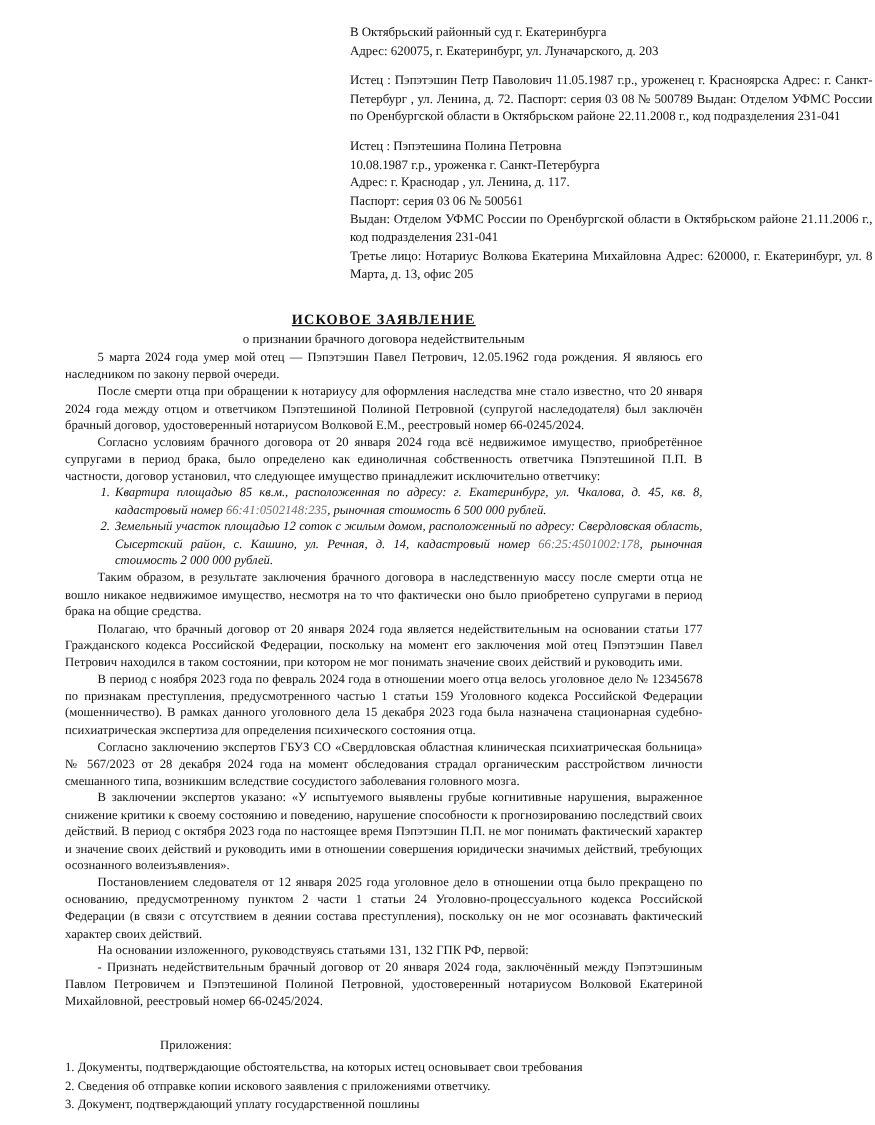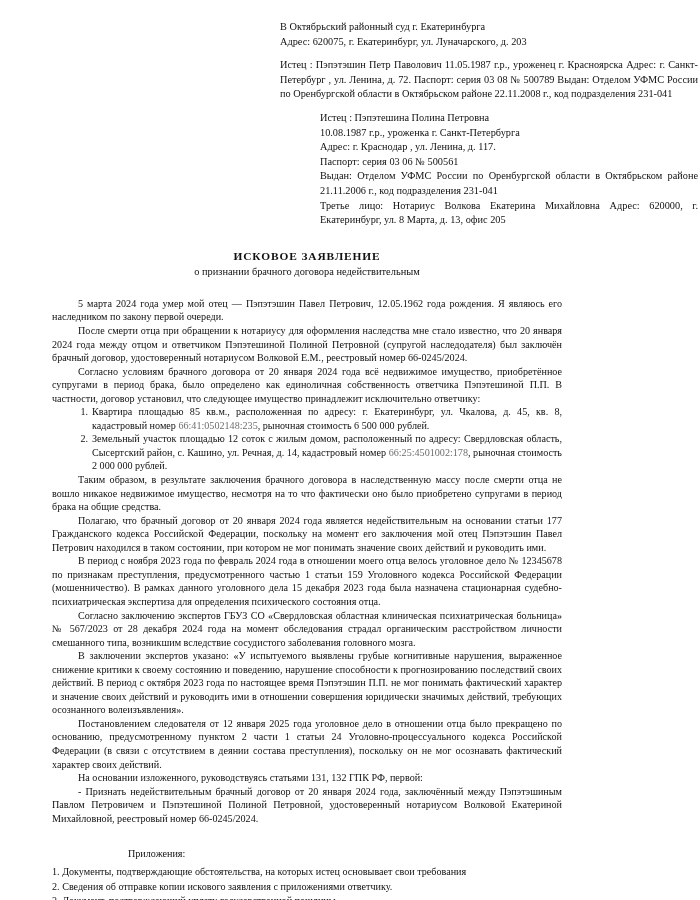--- a/index.html
+++ b/index.html
@@ -22,56 +22,58 @@
   
   .header-block {
     margin-left: 228px;
     width: 418px;
     font-size: 10.3px;
     line-height: 1.42;
     text-align: justify;
   }
   .header-block .ln { display: block; }
   .hdr-group { margin-bottom: 9px; }
-  .hdr-group:last-child { margin-bottom: 0; margin-left: 40px; }
+  .hdr-group:last-child { margin-bottom: 0; }
   .lbl { font-weight: normal; }
 
   
   .title-wrap {
     margin-top: 22px;
     text-align: center;
   }
   .doc-title {
     font-size: 11.4px;
     font-weight: bold;
     letter-spacing: 0.9px;
+    text-decoration: underline;
   }
   .doc-subtitle {
     font-size: 10.4px;
     margin-top: 4px;
   }
 
   
   .body-block {
-    margin-top: 20px;
+    margin-top: 3px;
     font-size: 10.15px;
     line-height: 1.335;
     text-align: justify;
   }
   .body-block p {
     margin: 0;
     text-indent: 26px;
   }
 
   
   ol.prop-list {
     margin: 0;
     padding: 0 0 0 40px;
     list-style: none;
     counter-reset: propitem;
+    font-style: italic;
   }
   ol.prop-list li {
     counter-increment: propitem;
     position: relative;
     text-align: justify;
   }
   ol.prop-list li::before {
     content: counter(propitem) ".";
     position: absolute;
     left: -22px;

